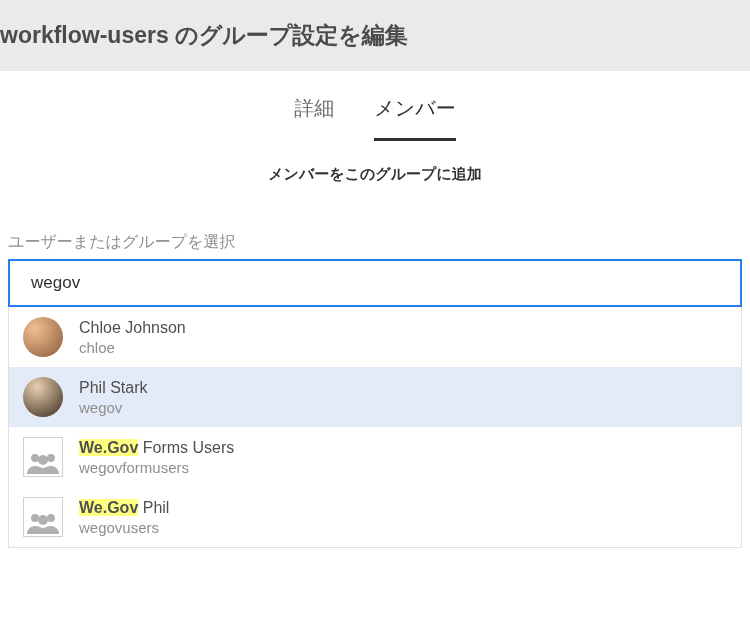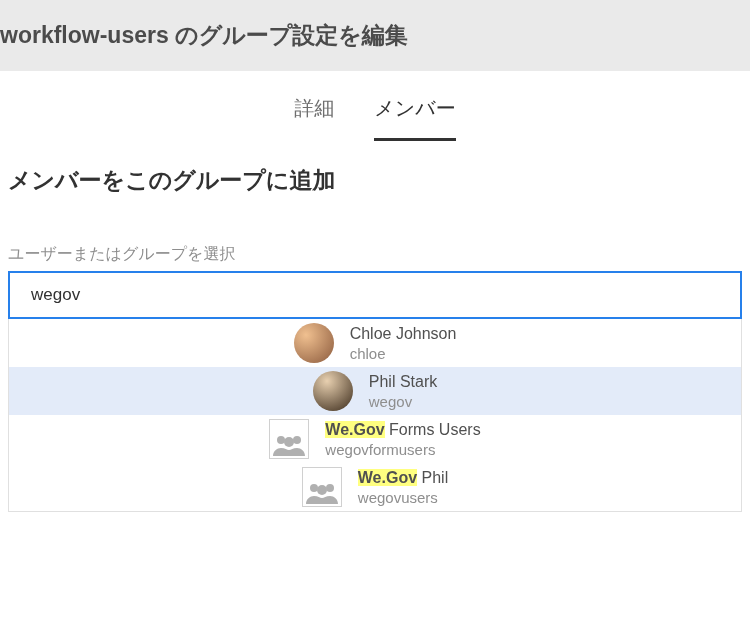--- a/index.html
+++ b/index.html
@@ -3,26 +3,26 @@
   <meta charset="utf-8">
   <style>
     * { box-sizing: border-box; margin: 0; padding: 0; }
     body { font-family: -apple-system, BlinkMacSystemFont, "Segoe UI", sans-serif; background: #fff; width: 750px; height: 627px; overflow: hidden; }
     .header { background: #eaeaea; padding: 20px 0; }
     .header-title { font-size: 23px; font-weight: 600; color: #4b4b4b; }
     .tabs { display: flex; justify-content: center; gap: 40px; padding-top: 24px; background: #fff; }
     .tab { font-size: 20px; color: #6e6e6e; padding-bottom: 16px; cursor: pointer; border-bottom: 3px solid transparent; }
     .tab.active { color: #323232; border-bottom-color: #323232; }
     .section { padding: 24px 8px 0 8px; }
-    .section-title { font-size: 23px; font-weight: 700; color: #323232; margin-bottom: 28px; }
+    .section-title { font-size: 15px; font-weight: 700; color: #323232; margin-bottom: 28px; text-align: center; }
     .field-label { font-size: 16px; color: #8e8e8e; margin-bottom: 6px; margin-top: 48px; }
     .search-wrap { position: relative; }
     .search-input { width: 100%; padding: 12px 21px; font-size: 17px; border: 2px solid #2680eb; outline: none; color: #323232; }
     .dropdown { position: absolute; left: 0; top: 100%; width: 100%; background: #fff; border: 1px solid #e0e0e0; border-top: none; }
-    .item { display: flex; align-items: center; gap: 16px; padding: 4px 14px; cursor: pointer; justify-content: center; }
+    .item { display: flex; align-items: center; gap: 16px; padding: 10px 14px; cursor: pointer; }
     .item.highlighted { background: #e3ebf9; }
     .avatar { width: 40px; height: 40px; border-radius: 50%; flex-shrink: 0; }
     .avatar.person1 { background: radial-gradient(circle at 30% 30%, #f0c090, #8b5a3c); }
     .avatar.person2 { background: radial-gradient(circle at 35% 25%, #e8d0b0, #3a2a1a); }
     .group-icon { width: 40px; height: 40px; flex-shrink: 0; border: 1px solid #d0d0d0; background: #fff; display: flex; align-items: end; justify-content: center; padding-bottom: 2px; }
     .group-svg { width: 32px; height: 22px; fill: #b0b0b0; }
     .item-text { display: flex; flex-direction: column; gap: 2px; }
     .item-name { font-size: 16px; color: #505050; }
     .item-sub { font-size: 15px; color: #8e8e8e; }
     .hl { background: #ffff80; font-weight: bold; }

